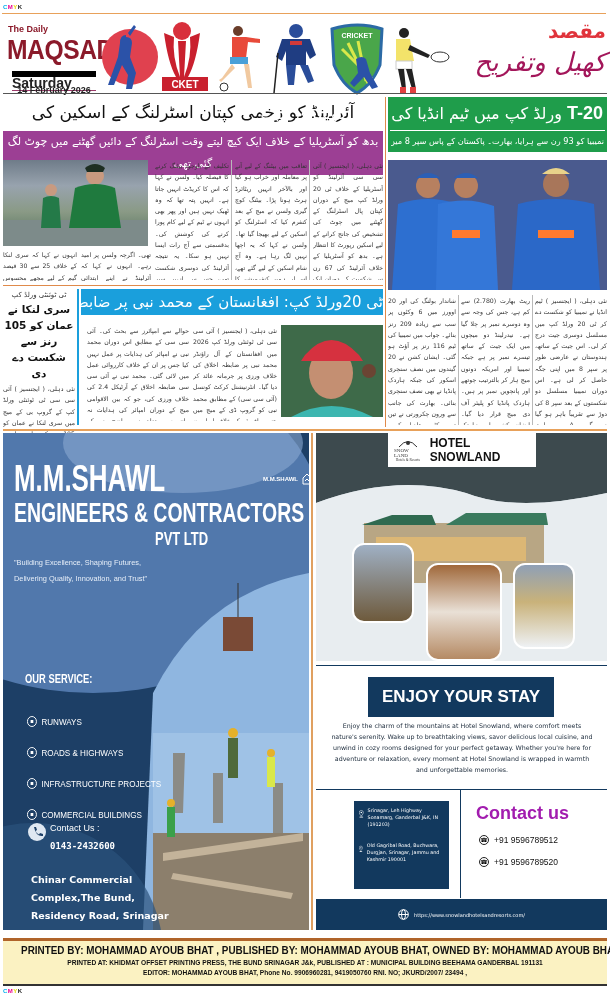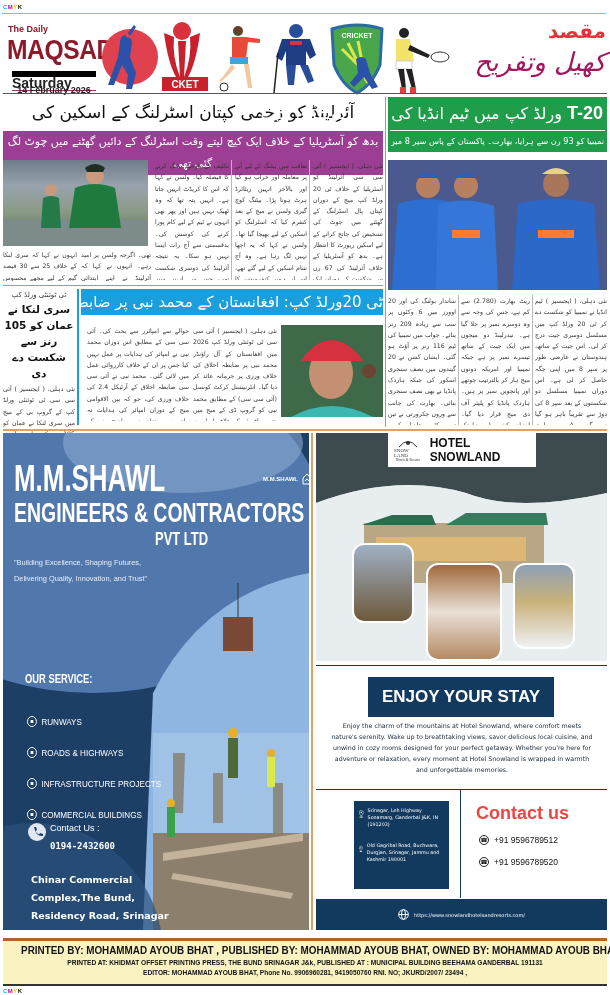--- a/index.html
+++ b/index.html
@@ -241,21 +241,21 @@
         <span>COMMERCIAL BUILDINGS</span>
       </div>
   </div>
 
   <div class="abs" style="left:25px;top:390px;width:18px;height:18px;border-radius:50%;background:#dfe8f2;">
     <svg width="18" height="18" viewBox="0 0 18 18">
         <path d="M6 4 l2 0 l1 3 l-1.5 1 q1 2.5 3.5 3.5 l1 -1.5 l3 1 l0 2 q-7 1 -9 -9z" fill="#1d3f66"></path>
       </svg>
   </div>
   <div class="abs" style="left:47px;top:390px;font-family:'Liberation Sans',sans-serif;font-size:9px;color:#fff;">Contact Us :</div>
-  <div class="abs" style="left:47px;top:408px;font-family:'DejaVu Sans Mono',monospace;font-size:9px;font-weight:bold;color:#fff;">0194-2432600</div>
+  <div class="abs" style="left:47px;top:408px;font-family:'DejaVu Sans Mono',monospace;font-size:9px;font-weight:bold;color:#fff;">0143-2432600</div>
   <div class="abs" style="left:28px;top:438px;font-family:'DejaVu Sans',sans-serif;font-size:9.5px;font-weight:bold;color:#fff;line-height:18px;">
     <div>Chinar Commercial</div>
     <div>Complex,The Bund,</div>
     <div>Residency Road, Srinagar</div>
   </div>
 </section>
 <div class="abs" style="left:311px;top:433px;width:2px;height:497px;background:#e0a060;"></div>
 
 <section class="abs ad-hotel" style="left:316px;top:433px;width:291px;height:497px;">
   <div class="abs" style="left:0;top:0;width:291px;height:228px;background:linear-gradient(180deg,#5d6c74 0%,#c9d3d8 30%,#eef2f4 60%,#d6dde2 100%);overflow:hidden;">
@@ -300,21 +300,21 @@
     <div style="display:flex;gap:4px;">
       <svg width="9" height="14" viewBox="0 0 9 14">
           <path d="M4.5 0 a4 4 0 0 1 4 4 q0 3 -4 7 q-4 -4 -4 -7 a4 4 0 0 1 4 -4z" fill="none" stroke="#fff"></path>
           <circle cx="4.5" cy="4" r="1.5" fill="#fff"></circle>
           <ellipse cx="4.5" cy="13" rx="4" ry="1" fill="#fff"></ellipse>
         </svg>
       <span style="font-family:'DejaVu Sans',sans-serif;font-size:4.8px;line-height:7px;color:#fff;">Old Gagribal Road, Buchwara, Durgjan, Srinagar, Jammu and Kashmir 190001</span>
     </div>
   </div>
 
-  <div class="abs" style="left:160px;top:370px;font-family:'Liberation Sans',sans-serif;font-weight:bold;font-size:18px;color:#ef4444;">Contact us</div>
+  <div class="abs" style="left:160px;top:370px;font-family:'Liberation Sans',sans-serif;font-weight:bold;font-size:18px;color:#a21caf;">Contact us</div>
   <div class="abs" style="left:163px;top:402px;display:flex;align-items:center;gap:5px;">
     <span style="width:10px;height:10px;border:1px solid #222;border-radius:50%;display:inline-block;font-size:6px;line-height:8px;text-align:center;">☎</span>
     <span style="font-family:'Liberation Sans',sans-serif;font-size:8.5px;color:#111;">+91 9596789512</span>
   </div>
   <div class="abs" style="left:163px;top:424px;display:flex;align-items:flex-start;gap:5px;">
     <span style="width:10px;height:10px;border:1px solid #222;border-radius:50%;display:inline-block;font-size:6px;line-height:8px;text-align:center;">☎</span>
     <span style="font-family:'Liberation Sans',sans-serif;font-size:8.5px;color:#111;">+91 9596789520</span>
   </div>
 
   <div class="abs" style="left:0;top:466px;width:291px;height:31px;background:#12395e;display:flex;align-items:center;justify-content:center;gap:5px;">

